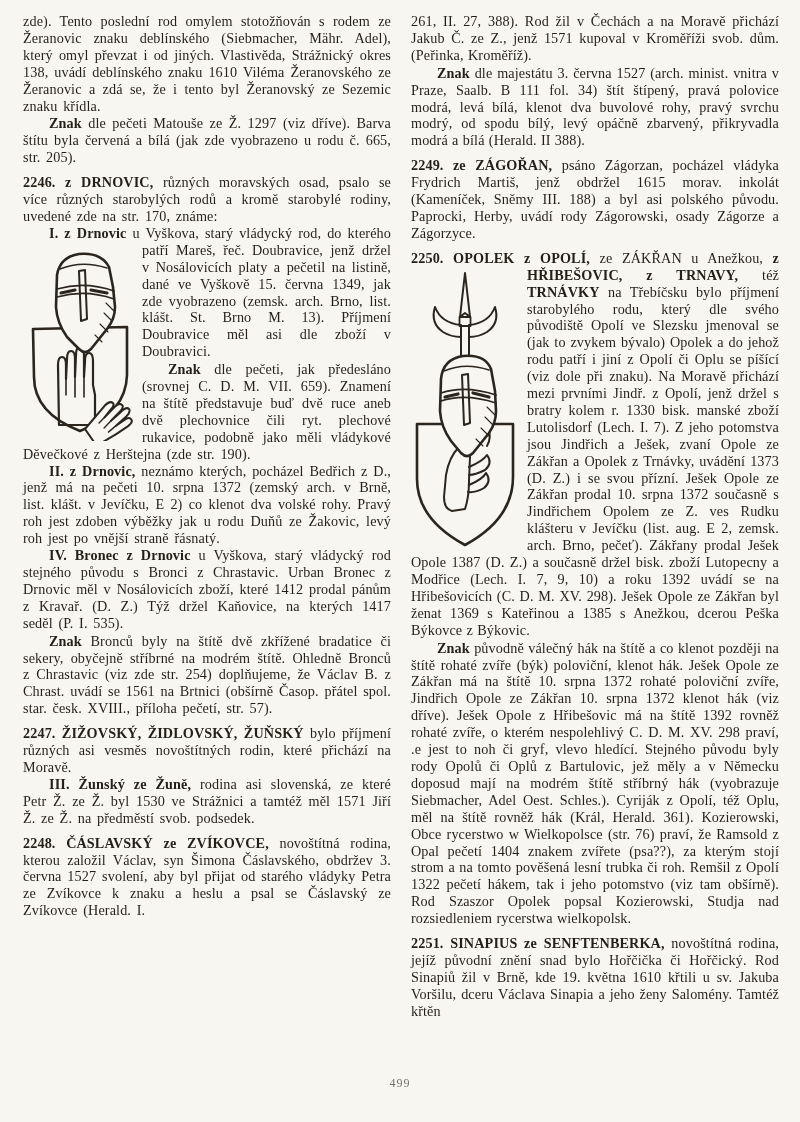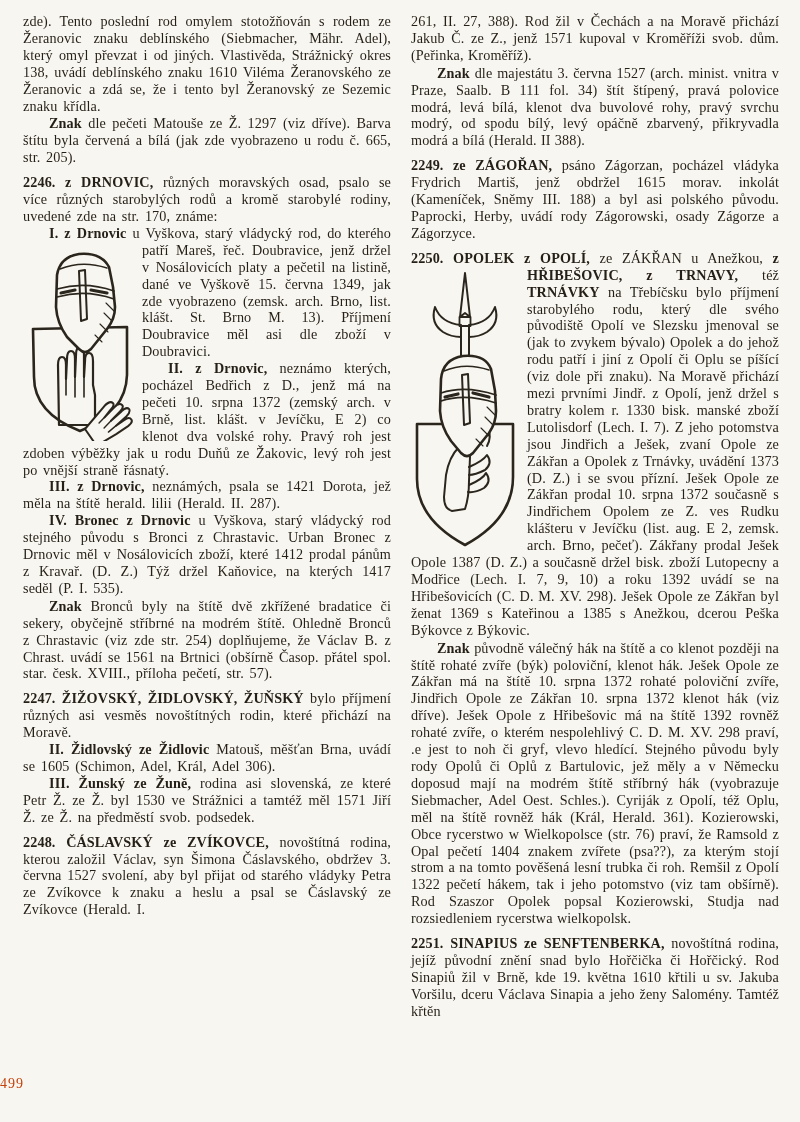--- a/index.html
+++ b/index.html
@@ -34,23 +34,24 @@
   b{font-weight:bold;}
   .figL{
     float:left;
     background:#f8f6f0;
   }
   .figL.fig-drnovic{width:106px;height:196px;margin:3px 9px 1px 4px;}
   .figL.fig-opolek{width:104px;height:278px;margin:4px 10px 2px 2px;}
   .folio{
     position:absolute;
     top:1076px;left:0;width:100%;
-    font-size:14px;
+    text-align:center;
+    font-size:12px;
     letter-spacing:1px;
-    color:#c2410c;
+    color:#737373;
   }
   svg{display:block;}
   .ink{stroke:#2b261d;fill:none;stroke-linecap:round;stroke-linejoin:round;}
   .paperfill{fill:#f8f6f0;}
 </style>
 </head>
 <body>
 
 <div class="page">
   <div class="columns">
@@ -77,33 +78,32 @@
 
           <path class="ink paperfill" stroke-width="2.6" d="M30,30 Q33,12 52,9 Q74,7 82,22 L86,42 L88,62 Q88,74 80,84 L64,104 Q58,110 52,104 L40,92 Q30,78 29,62 Z"></path>
           <path class="ink" stroke-width="1.6" d="M33,24 Q55,15 80,23"></path>
           <path class="ink" stroke-width="2" d="M52,26 L58,25 L60,74 L54,76 Z"></path>
           <path class="ink" stroke-width="1.8" d="M30,44 Q58,36 87,46 M30,52 Q58,44 87,54"></path>
           <path class="ink" stroke-width="3.2" d="M34,48 L48,45 M64,45 L80,48"></path>
           <path class="ink" stroke-width="1.1" d="M79,58 L87,66 M77,68 L85,76 M73,79 L81,87 M68,90 L75,97"></path>
         </svg>
           </span><span> do kterého patří Mareš, řeč. Doubravice, jenž držel v Nosálovicích platy a pečetil na listině, dané ve Vyškově 15. června 1349, jak zde vyobrazeno (zemsk. arch. Brno, list. klášt. St. Brno M. 13). Příjmení Doubravice měl asi dle zboží v Doubravici.</span></p>
 
+      <p class="para znak"><b>Znak</b><span> dle pečeti, jak předesláno (srovnej C. D. M. VII. 659). Znamení na štítě představuje buď dvě ruce aneb dvě plechovnice čili ryt. plechové rukavice, podobně jako měli vládykové Děvečkové z Herštejna (zde str. 190).</span></p>
 
       <p class="para"><b>II. z Drnovic,</b><span> neznámo kterých, pocházel Bedřich z D., jenž má na pečeti 10. srpna 1372 (zemský arch. v Brně, list. klášt. v Jevíčku, E 2) co klenot dva volské rohy. Pravý roh jest zdoben výběžky jak u rodu Duňů ze Žakovic, levý roh jest po vnější straně řásnatý.</span></p>
 
-      <p class="para"><b>III. z Drnovic,</b><span> neznámých, psala se 1421 Dorota, jež měla na štítě herald. lilii (Herald. II. 287).</span></p>
 
       <p class="para"><b>IV. Bronec z Drnovic</b><span> u Vyškova, starý vládycký rod stejného původu s Bronci z Chrastavic. Urban Bronec z Drnovic měl v Nosálovicích zboží, které 1412 prodal pánům z Kravař. (D. Z.) Týž držel Kaňovice, na kterých 1417 seděl (P. I. 535).</span></p>
 
       <p class="para znak"><b>Znak</b><span> Bronců byly na štítě dvě zkřížené bradatice či sekery, obyčejně stříbrné na modrém štítě. Ohledně Bronců z Chrastavic (viz zde str. 254) doplňujeme, že Václav B. z Chrast. uvádí se 1561 na Brtnici (obšírně Časop. přátel spol. star. česk. XVIII., příloha pečetí, str. 57).</span></p>
 
       <p class="para sect"><b>2247. ŽIŽOVSKÝ, ŽIDLOVSKÝ, ŽUŇSKÝ</b><span> bylo příjmení různých asi vesměs novoštítných rodin, které přichází na Moravě.</span></p>
 
 
-      <p class="para"><b>II. Židlovský ze Židlovic</b><span> Matouš, měšťan Brna, uvádí se 1605 (Schimon, Adel, Král, Adel 306).</span></p>
 
       <p class="para"><b>III. Žunský ze Žuně,</b><span> rodina asi slovenská, ze které Petr Ž. ze Ž. byl 1530 ve Strážnici a tamtéž měl 1571 Jiří Ž. ze Ž. na předměstí svob. podsedek.</span></p>
 
       <p class="para sect"><b>2248. ČÁSLAVSKÝ ze ZVÍKOVCE,</b><span> novoštítná rodina, kterou založil Václav, syn Šimona Čáslavského, obdržev 3. června 1527 svolení, aby byl přijat od starého vládyky Petra ze Zvíkovce k znaku a heslu a psal se Čáslavský ze Zvíkovce (Herald. I.</span></p>
     </div>
 
     <div class="col col-right">
       <p class="para cont"><span>261, II. 27, 388). Rod žil v Čechách a na Moravě přichází Jakub Č. ze Z., jenž 1571 kupoval v Kroměříži svob. dům. (Peřinka, Kroměříž).</span></p>
 
       <p class="para znak"><b>Znak</b><span> dle majestátu 3. června 1527 (arch. minist. vnitra v Praze, Saalb. B 111 fol. 34) štít štípený, pravá polovice modrá, levá bílá, klenot dva buvolové rohy, pravý svrchu modrý, od spodu bílý, levý opáčně zbarvený, přikryvadla modrá a bílá (Herald. II 388).</span></p>

